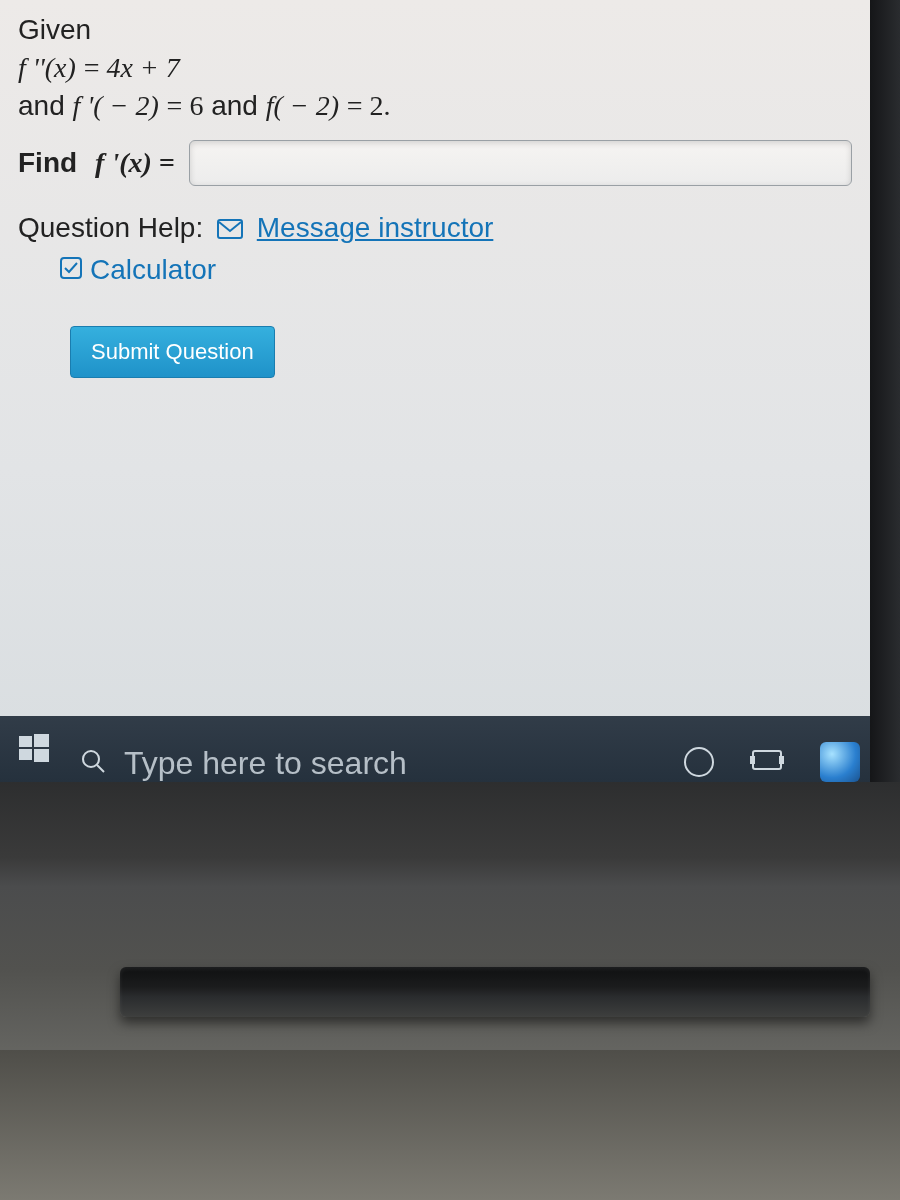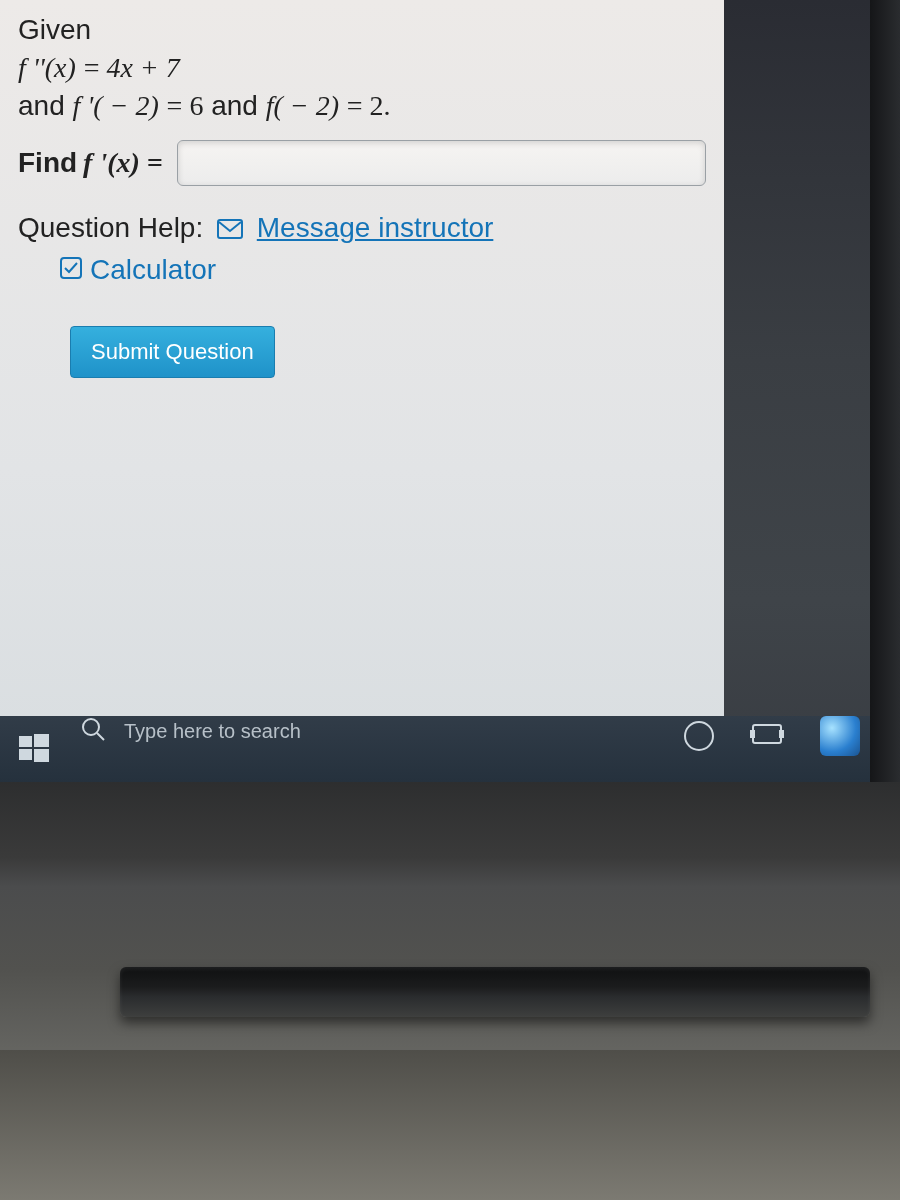--- a/index.html
+++ b/index.html
@@ -5,21 +5,21 @@
   html,body{margin:0;padding:0;height:100%;}
   body{
     width:900px;height:1200px;
     background:linear-gradient(180deg,#2a2c33 0%,#3a3e43 30%,#3f4449 50%,#383c42 65%,#2c2e33 100%);
     font-family:"Segoe UI",Arial,sans-serif;
     overflow:hidden;
     position:relative;
   }
   .screen{
     position:relative;
-    width:724px;height:782px;
+    width:870px;height:782px;
     background:linear-gradient(180deg,#edeae8 0%,#e2e4e6 60%,#d8dde0 100%);
     color:#222; font-size:28px;
     border-radius:0 0 8px 8px;
   }
   .content{padding:8px 18px 0 18px;}
   .line{margin:6px 0;color:#222;}
   .math{font-family:"Cambria Math","Times New Roman",serif;font-style:italic;}
   .op{font-style:normal;}
   .prompt-row{display:flex;align-items:center;margin:18px 0;font-weight:bold;}
   .answer-input{
@@ -36,21 +36,21 @@
   .submit{
     margin:40px 0 0 52px;display:inline-block;padding:12px 20px;
     background:linear-gradient(180deg,#35b0de,#1f92c9);
     color:#fff;border-radius:4px;font-size:22px;cursor:pointer;
     border:1px solid #1a7daf;
   }
   
   .taskbar{
     position:absolute;left:0;top:716px;width:870px;height:66px;
     background:linear-gradient(180deg,#313c48,#25313d);
-    display:flex;align-items:flex-start;color:#cfd8df;font-size:20px;
+    display:flex;align-items:flex-end;color:#cfd8df;font-size:32px;
   }
   .start{
     width:68px;height:66px;display:flex;align-items:center;justify-content:center;
   }
   .win-icon svg{display:block;}
   .search-wrap{display:flex;align-items:center;gap:18px;margin-left:12px;flex:1;}
   .search-placeholder{color:#cfd8df;opacity:.85;}
   .task-right{display:flex;align-items:center;gap:36px;padding-right:10px;}
   .cortana{width:26px;height:26px;border:2px solid #cfd8df;border-radius:50%;}
   .taskview svg{display:block;}
@@ -99,21 +99,21 @@
       <span class="math op"> = </span>
       <span class="math op">6</span>
       <span> and </span>
       <span class="math">f( − 2)</span>
       <span class="math op"> = </span>
       <span class="math op">2.</span>
     </div>
 
     <div class="prompt-row">
       <span>Find </span>
-      <span class="math" style="margin-left:6px">f '(x) =</span>
+      <span class="math" style="margin-left:18px">f '(x) =</span>
       <div class="answer-input"></div>
     </div>
 
 
     <div class="help-row">
       <span>Question Help:</span>
       <span class="mail-icon">
         <svg width="26" height="20" viewBox="0 0 26 20">
             <rect x="1" y="1" width="24" height="18" rx="2" fill="none" stroke="#1474b8" stroke-width="2"></rect>
             <path d="M2 3 L13 12 L24 3" fill="none" stroke="#1474b8" stroke-width="2"></path>

